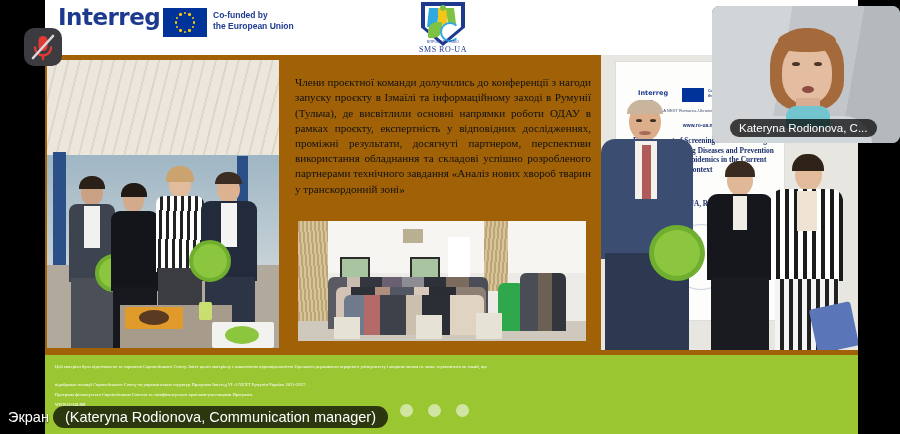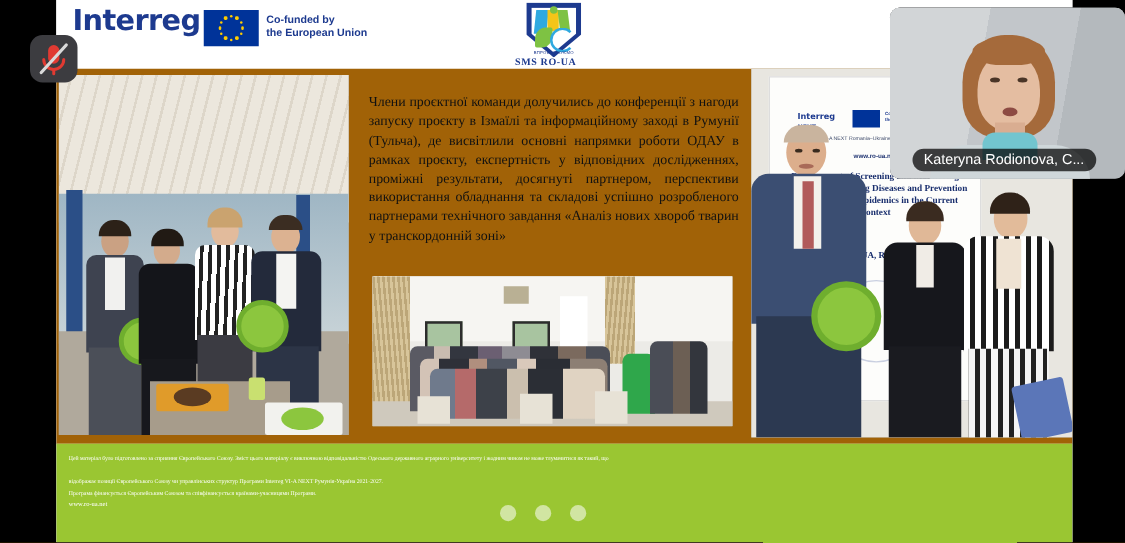--- a/index.html
+++ b/index.html
@@ -25,21 +25,21 @@
   .sms-shield{position:absolute;left:9px;top:0;width:44px;height:44px;background:#1d3a8f;
      clip-path:polygon(0 0,100% 0,100% 58%,50% 100%,0 58%);}
   .sms-inner{position:absolute;left:13px;top:4px;width:36px;height:36px;background:#fff;
      clip-path:polygon(0 0,100% 0,100% 58%,50% 100%,0 58%);}
   .sms-b1{position:absolute;left:16px;top:6px;width:10px;height:19px;background:#2fa9e0;transform:skewX(-6deg);}
   .sms-b2{position:absolute;left:26px;top:6px;width:9px;height:17px;background:#f5c518;}
   .sms-b3{position:absolute;left:35px;top:6px;width:8px;height:16px;background:#7ec243;transform:skewX(7deg);}
   .sms-dot{position:absolute;left:28px;top:3px;width:6px;height:6px;border-radius:50%;background:#7ec243;}
   .sms-leaf{position:absolute;left:16px;top:20px;width:14px;height:16px;background:#7ec243;border-radius:60% 10% 60% 10%;}
   .sms-swirl{position:absolute;left:28px;top:20px;width:16px;height:16px;border:2.5px solid #2fa9e0;border-radius:50%;border-right-color:transparent;}
-  .sms-caption{position:absolute;left:0;top:43px;width:62px;font-family:"Liberation Serif",serif;font-weight:bold;font-size:8px;color:#1d3a8f;letter-spacing:.5px;}
+  .sms-caption{position:absolute;left:0;top:43px;width:62px;text-align:center;font-family:"Liberation Serif",serif;font-weight:normal;font-size:8px;color:#1d3a8f;letter-spacing:.5px;}
   .sms-caption-tiny{position:absolute;left:0;top:38px;width:62px;text-align:center;font-size:3.4px;color:#1d3a8f;letter-spacing:.2px;}
 
   
   .slide-body{position:absolute;left:0;top:55px;width:813px;height:300px;background:#a16207;}
 
   .photo{position:absolute;overflow:hidden;background:#b9b2a6;}
   .photo-left{left:2px;top:5px;width:232px;height:288px;}
   .photo-mid{left:253px;top:166px;width:288px;height:120px;}
   .photo-right{left:556px;top:0px;width:257px;height:295px;}
 
@@ -326,14 +326,18 @@
     <div class="sv-face"></div>
     <div class="sv-fringe"></div>
     <div class="sv-eyeL"></div>
     <div class="sv-eyeR"></div>
     <div class="sv-mouth"></div>
     <div class="sv-neck"></div>
     <div class="sv-collar"></div>
     <div class="sv-name">Kateryna Rodionova, C...</div>
   </div>
 
+  <div class="share-label">
+    <span class="plain">Экран</span>
+    <span class="pill">(Kateryna Rodionova, Communication manager)</span>
+  </div>
 
 </div>
 
 </body></html>

